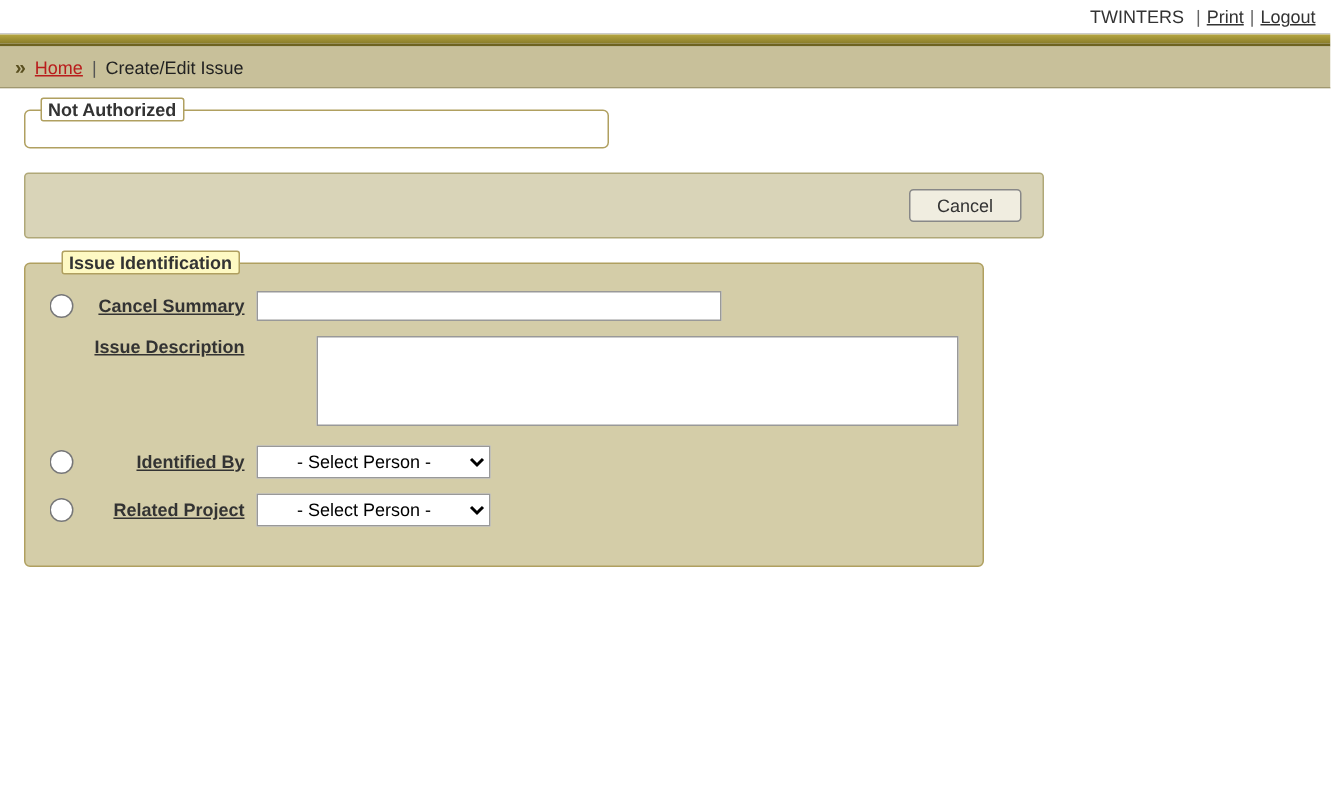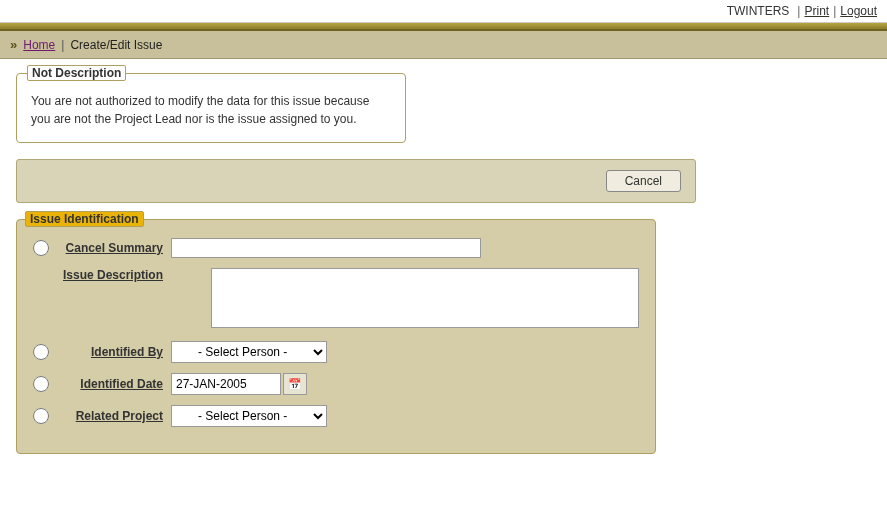--- a/index.html
+++ b/index.html
@@ -52,21 +52,21 @@
       border-bottom: 1px solid #a09870;
       font-size: 12px;
     }
     .breadcrumb-arrow {
       color: #5a5020;
       font-weight: bold;
       margin-right: 6px;
       font-size: 13px;
     }
     .breadcrumb a {
-      color: #701a75;
+      color: #b91c1c;
       text-decoration: underline;
       cursor: pointer;
     }
     .breadcrumb-sep {
       margin: 0 6px;
       color: #555;
     }
     .breadcrumb-current {
       color: #222;
     }
@@ -133,22 +133,22 @@
       border: 1px solid #b0a060;
       border-radius: 4px;
       background: #d4cda8;
       padding: 14px 16px 16px;
       max-width: 640px;
       position: relative;
     }
     .issue-legend {
       position: absolute;
       top: -9px;
-      left: 8px;
-      background: #eab308;
+      left: 24px;
+      background: #fef9c3;
       padding: 0 4px;
       font-weight: bold;
       font-size: 12px;
       border: 1px solid #b0a060;
       border-radius: 2px;
       color: #333;
     }
 
     
     .form-row {
@@ -251,22 +251,21 @@
 <div class="breadcrumb">
   <span class="breadcrumb-arrow">»</span>
   <a>Home</a>
   <span class="breadcrumb-sep">|</span>
   <span class="breadcrumb-current">Create/Edit Issue</span>
 </div>
 
 <div class="main-content">
 
   <div class="not-auth-box">
-    <span class="not-auth-legend">Not Description</span>
-    <p class="not-auth-text">You are not authorized to modify the data for this issue because you are not the Project Lead nor is the issue assigned to you.</p>
+    <span class="not-auth-legend">Not Authorized</span>
   </div>
 
   <div class="cancel-panel">
     <button class="cancel-btn">Cancel</button>
   </div>
 
   <div class="issue-fieldset">
     <span class="issue-legend">Issue Identification</span>
 
     <div class="form-row">
@@ -285,28 +284,20 @@
     <div class="form-row">
       <input type="radio" class="row-radio" name="issue_field" style="">
       <label class="row-label">Identified By</label>
       <select class="select-person">
         <option>- Select Person -</option>
         <option>Option 1</option>
         <option>Option 2</option>
       </select>
     </div>
 
-    <div class="form-row">
-      <input type="radio" class="row-radio" name="issue_field" style="">
-      <label class="row-label">Identified Date</label>
-      <input type="text" class="date-input" value="27-JAN-2005" style="">
-      <button class="calendar-btn">
-        <span>📅</span>
-      </button>
-    </div>
 
     <div class="form-row">
       <input type="radio" class="row-radio" name="issue_field" style="">
       <label class="row-label">Related Project</label>
       <select class="select-person">
         <option>- Select Person -</option>
         <option>Option 1</option>
         <option>Option 2</option>
       </select>
     </div>

